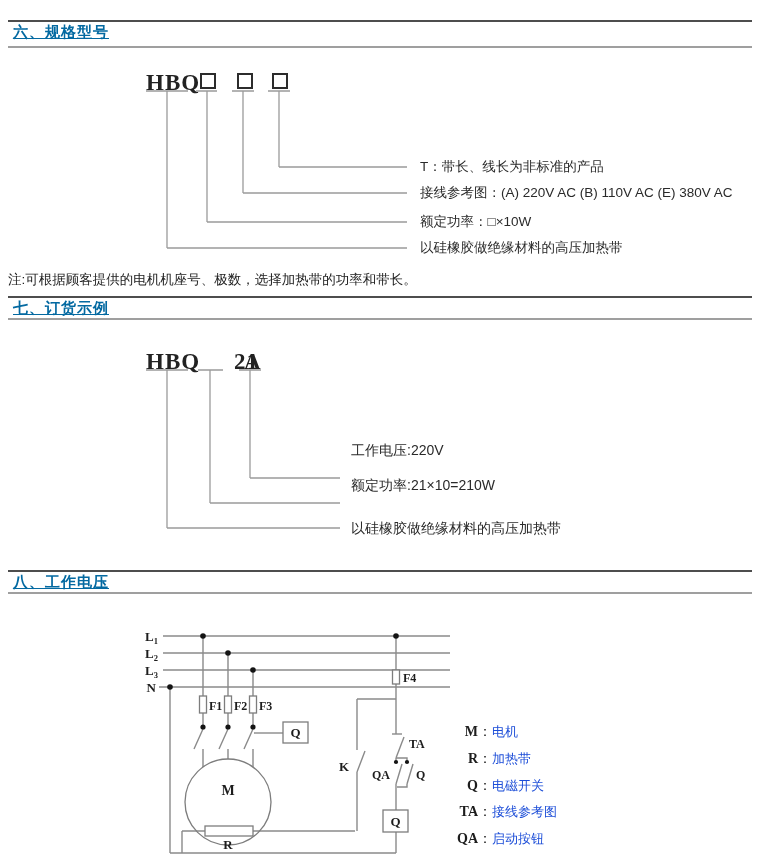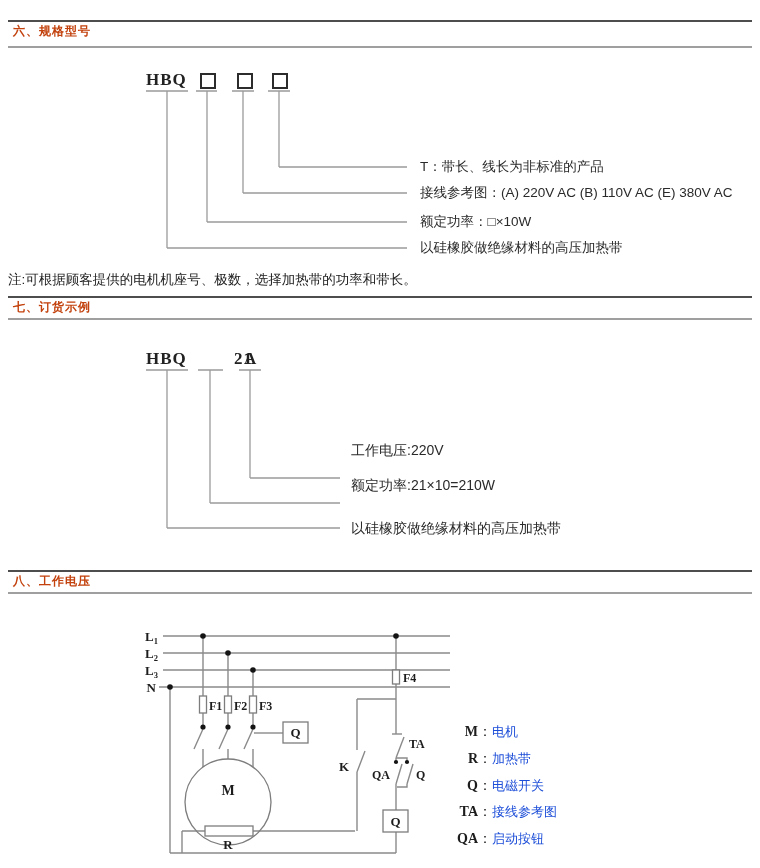--- a/index.html
+++ b/index.html
@@ -4,23 +4,23 @@
 <style>
   html,body{margin:0;padding:0;}
   body{
     width:760px;height:868px;position:relative;background:#ffffff;
     font-family:"Liberation Sans","DejaVu Sans",sans-serif;color:#1d1d1d;
     overflow:hidden;
   }
   
   .rule-top{position:absolute;left:8px;width:744px;height:2px;background:#4d4d4d;}
   .rule-bot{position:absolute;left:8px;width:744px;height:2px;background:#9f9f9f;}
-  .sec-title{position:absolute;left:13px;font-size:12px;font-weight:700;color:#c2410c;letter-spacing:1px;}
+  .sec-title{position:absolute;left:13px;font-size:15px;font-weight:700;color:#0369a1;letter-spacing:1px;text-decoration:underline;}
   
-  .model{position:absolute;font-family:"Liberation Serif","DejaVu Serif",serif;font-weight:700;font-size:17px;color:#222;letter-spacing:1px;}
+  .model{position:absolute;font-family:"Liberation Serif","DejaVu Serif",serif;font-weight:700;font-size:23px;color:#222;letter-spacing:1px;}
   .digit-box{position:absolute;width:12px;height:12px;border:2px solid #2c2c2c;background:#fff;}
   
   .dlabel{position:absolute;font-size:13.5px;color:#2a2a2a;white-space:nowrap;line-height:16px;text-align:right;}
   .note{position:absolute;left:8px;top:271px;font-size:13.5px;color:#222;white-space:nowrap;}
   
   .legend-row{position:absolute;left:446px;height:20px;display:flex;align-items:center;white-space:nowrap;}
   .legend-key{display:inline-block;width:32px;text-align:right;font-family:"Liberation Serif","DejaVu Serif",serif;font-weight:700;font-size:14px;color:#1d1d1d;}
   .legend-colon{font-size:14px;color:#1d1d1d;}
   .legend-desc{font-size:13px;color:#1d4ed8;}
   svg.circuit{position:absolute;left:0;top:0;width:760px;height:868px;}

